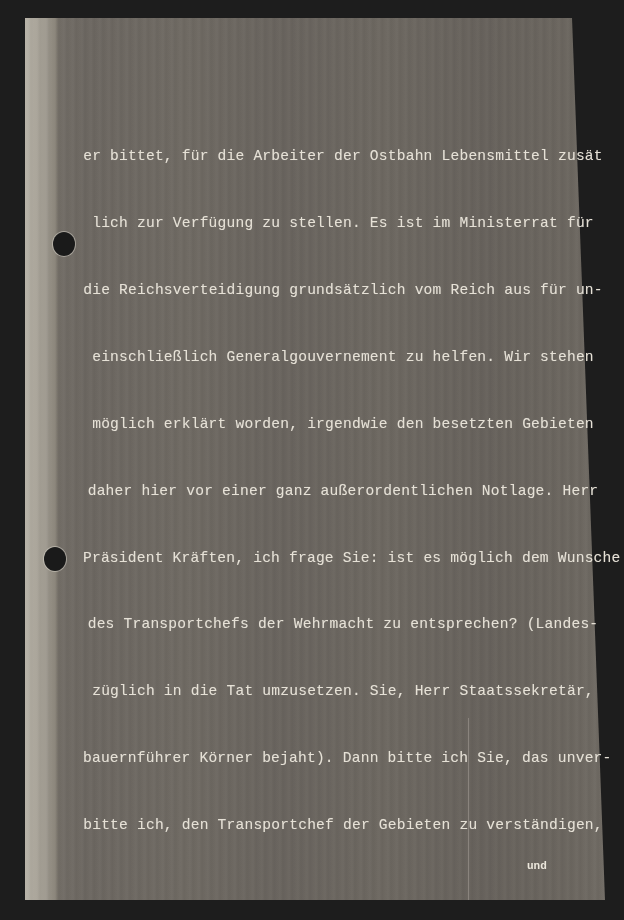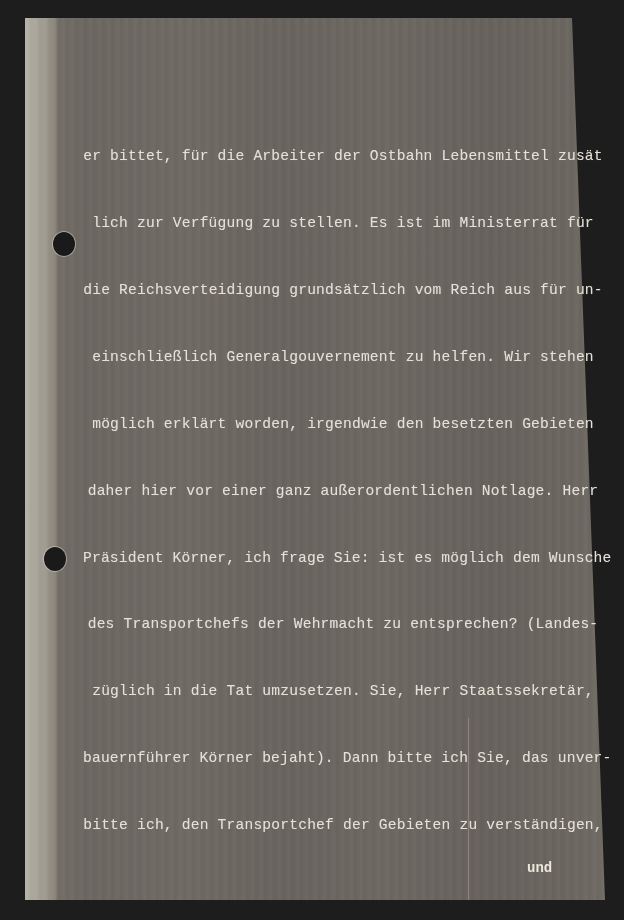--- a/index.html
+++ b/index.html
@@ -67,21 +67,21 @@
       letter-spacing: 0.2px;
       text-shadow: 0 0 1px rgba(255,255,255,0.25);
       white-space: pre;
     }
     .line { display: block; height: 22.3px; text-align: center; }
     .closing {
       position: absolute;
       left: 527px;
       top: 860px;
       font-family: "Liberation Mono", "DejaVu Sans Mono", monospace;
-      font-size: 14px;
+      font-size: 11px;
       font-weight: bold;
       color: #ece7dc;
     }
   </style>
 </head>
 <body>
 
 <div class="backdrop"></div>
 
 <div class="page">
@@ -92,21 +92,21 @@
 <div class="punch-hole hole-2"></div>
 
 <div class="text">
   <div>
     <span class="line">er bittet, für die Arbeiter der Ostbahn Lebensmittel zusät</span>
     <span class="line">lich zur Verfügung zu stellen. Es ist im Ministerrat für</span>
     <span class="line">die Reichsverteidigung grundsätzlich vom Reich aus für un-</span>
     <span class="line">einschließlich Generalgouvernement zu helfen. Wir stehen</span>
     <span class="line">möglich erklärt worden, irgendwie den besetzten Gebieten</span>
     <span class="line">daher hier vor einer ganz außerordentlichen Notlage. Herr</span>
-    <span class="line">Präsident Körner, ich frage Sie: ist es möglich dem Wunsche</span>
+    <span class="line">Präsident Kräften, ich frage Sie: ist es möglich dem Wunsche</span>
     <span class="line">des Transportchefs der Wehrmacht zu entsprechen? (Landes-</span>
     <span class="line">züglich in die Tat umzusetzen. Sie, Herr Staatssekretär,</span>
     <span class="line">bauernführer Körner bejaht). Dann bitte ich Sie, das unver-</span>
     <span class="line">bitte ich, den Transportchef der Gebieten zu verständigen,</span>
   </div>
   
   
   
   
 </div>

